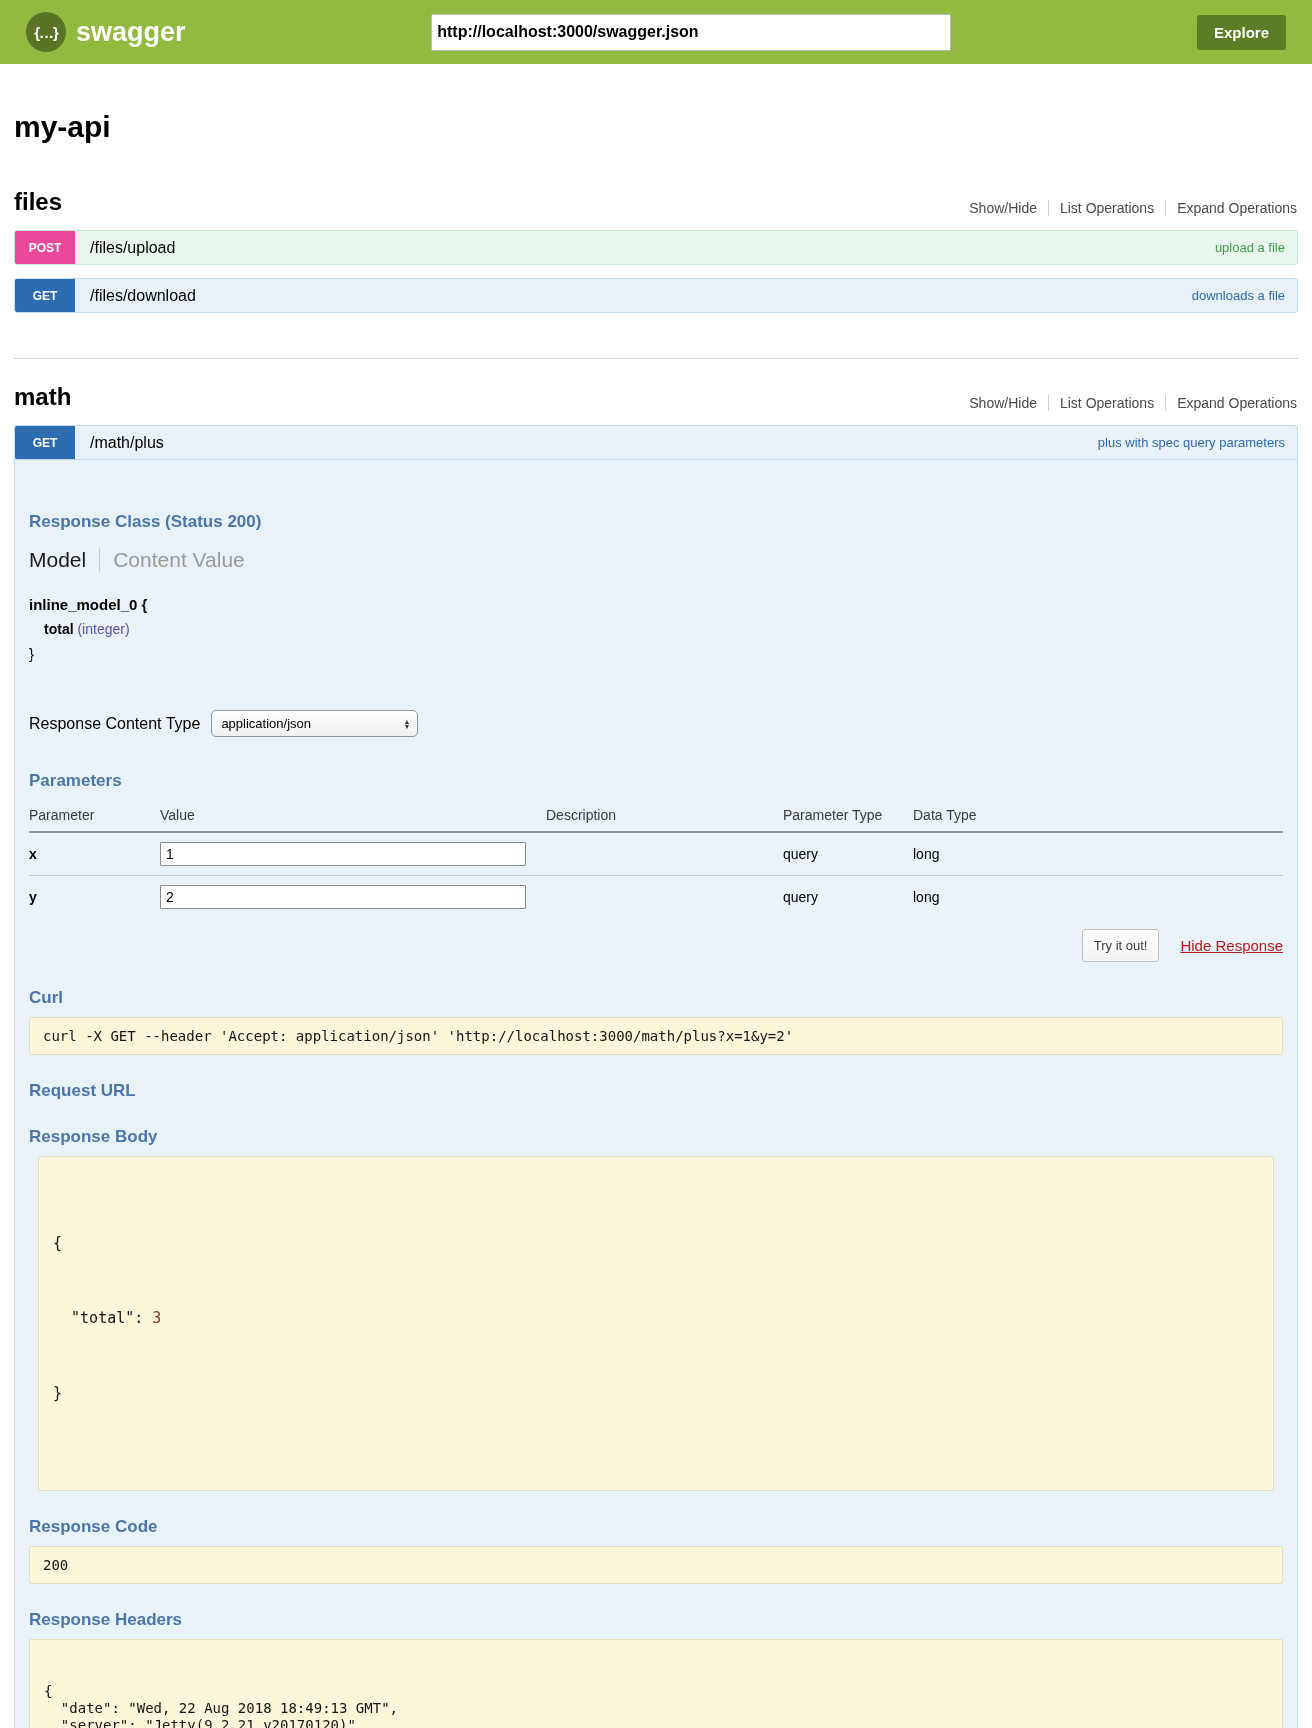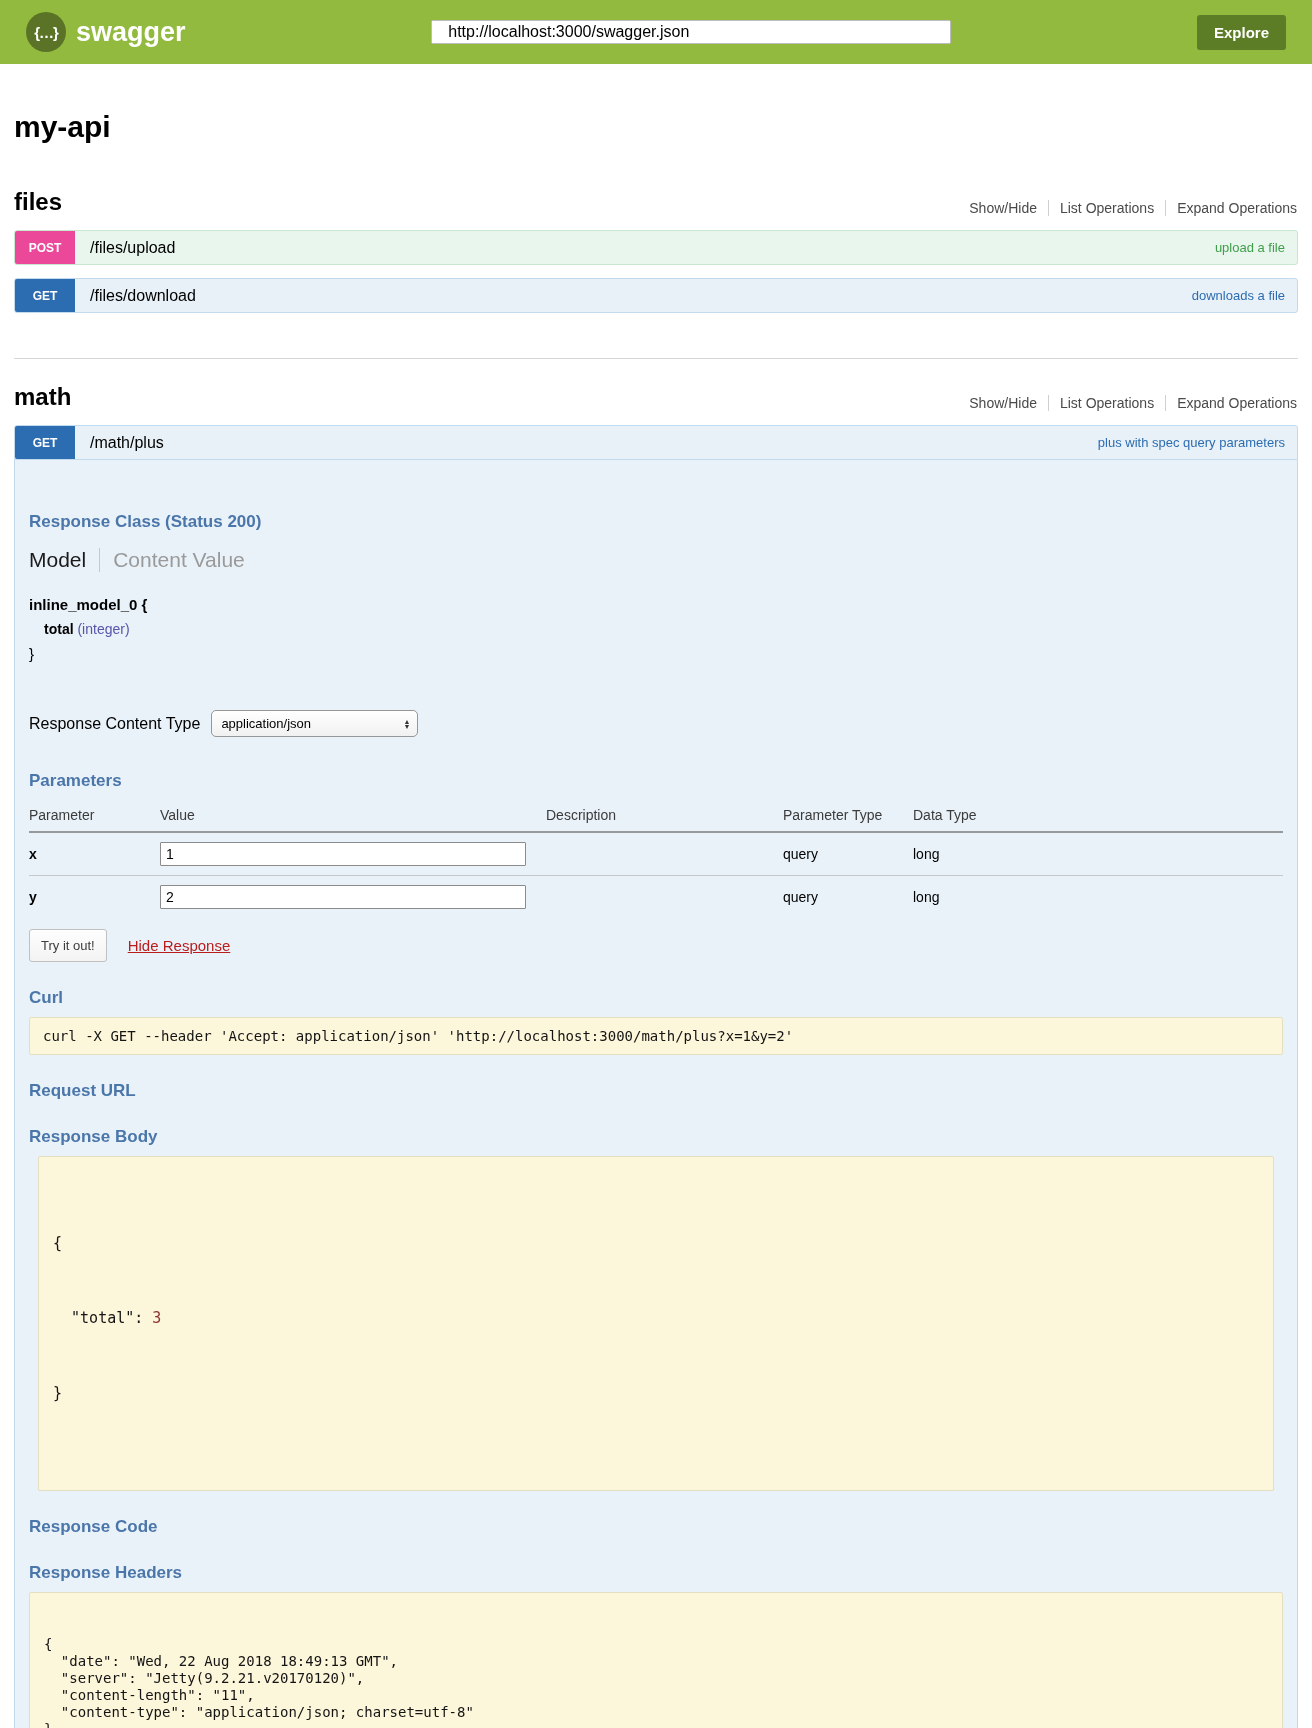--- a/index.html
+++ b/index.html
@@ -21,25 +21,25 @@
   .brand { display: flex; align-items: center; gap: 10px; cursor: pointer; }
   .logo-circle {
     width: 40px; height: 40px; border-radius: 50%;
     background: rgba(0,0,0,.38); color: #fff;
     display: flex; align-items: center; justify-content: center;
     font-size: 15px; font-weight: bold; letter-spacing: -1px;
   }
   .brand-name { color: #fff; font-size: 27px; font-weight: bold; }
   .url-input {
     margin: 0 auto;
-    width: 520px; height: 24px;
+    width: 520px; height: 37px;
     border: 1px solid #bdbdbd; border-radius: 2px;
-    padding: 6px 16px; font-size: 16px;
-    font-family: "Liberation Sans", sans-serif;
-    outline: 2px solid #fff; outline-offset: -3px;
+    padding: 6px 5px; font-size: 16px;
+    font-family: "Liberation Sans", sans-serif;
+    outline: 2px solid #fff; outline-offset: -3px; font-weight: bold;
   }
   .explore-btn {
     background: #5c7d26; color: #fff;
     border: none; border-radius: 3px;
     font-family: "Liberation Sans", sans-serif;
     font-size: 15px; font-weight: bold;
     padding: 9px 17px; cursor: pointer;
   }
 
   
@@ -133,21 +133,21 @@
   .col-desc  { width: 237px; }
   .col-ptype { width: 130px; }
   .param-name { font-weight: bold; }
   .param-input {
     width: 366px; height: 24px;
     border: 1px solid #8b8b8b; border-radius: 1px;
     padding: 2px 5px; font-size: 14px;
     font-family: "Liberation Sans", sans-serif;
   }
 
-  .try-row { display: flex; align-items: center; gap: 21px; margin-top: 11px; }
+  .try-row { display: flex; align-items: center; gap: 21px; margin-top: 11px; justify-content: flex-end; }
   .try-btn {
     background: linear-gradient(#fefefe, #f3f3f3);
     border: 1px solid #c0c0c0; border-radius: 3px;
     font-family: "Liberation Sans", sans-serif;
     font-size: 13px; color: #3d3d3d;
     padding: 8px 11px; cursor: pointer;
   }
   .hide-response { color: #b91c1c; font-size: 15px; text-decoration: underline; cursor: pointer; }
 
   
@@ -291,20 +291,21 @@
     <div class="panel-h">Request URL</div>
 
     <div class="panel-h">Response Body</div>
     <div class="code-box body-box">
       <div class="line">{</div>
       <div class="line"><span>  "total": </span><span class="json-number">3</span></div>
       <div class="line">}</div>
     </div>
 
     <div class="panel-h">Response Code</div>
+    <div class="code-box">200</div>
 
     <div class="panel-h">Response Headers</div>
     <div class="code-box headers-box">
       <pre>{
   "date": "Wed, 22 Aug 2018 18:49:13 GMT",
   "server": "Jetty(9.2.21.v20170120)",
   "content-length": "11",
   "content-type": "application/json; charset=utf-8"
 }</pre>
     </div>

